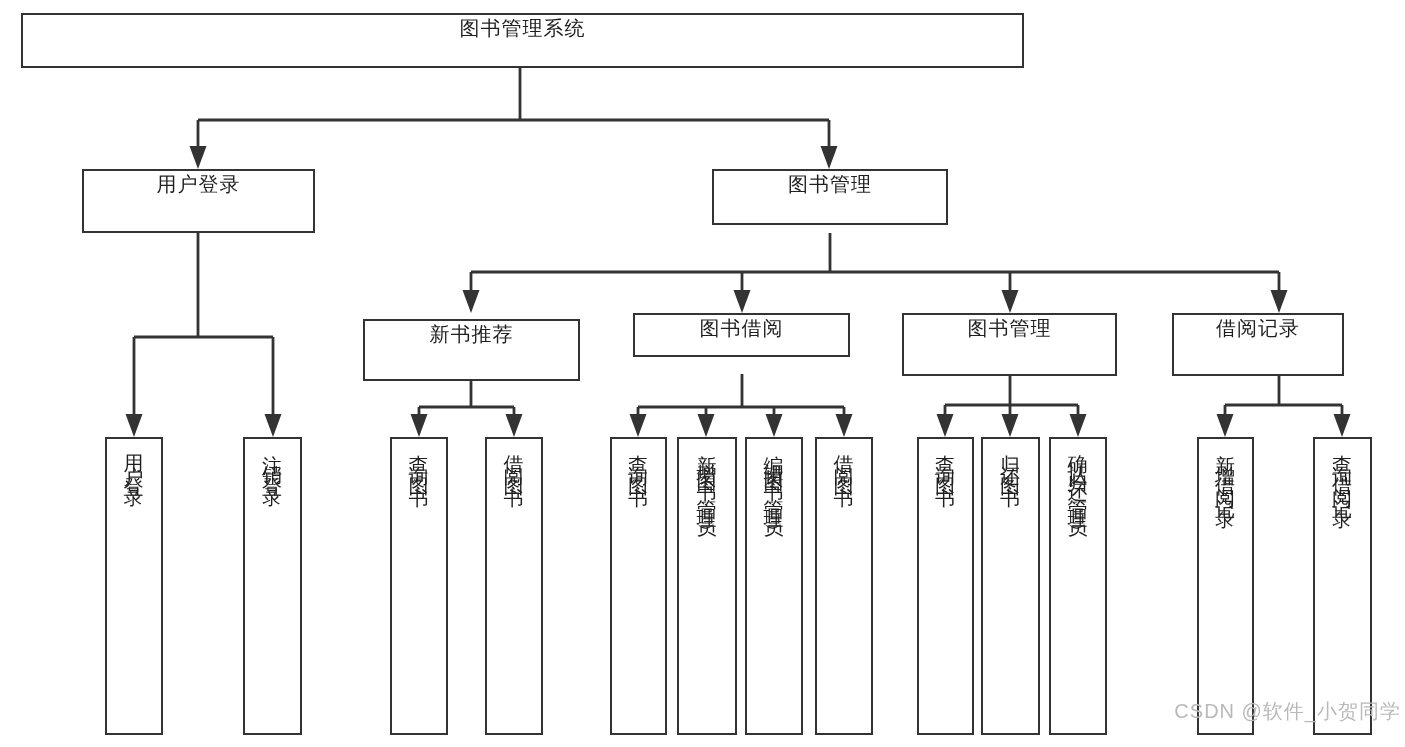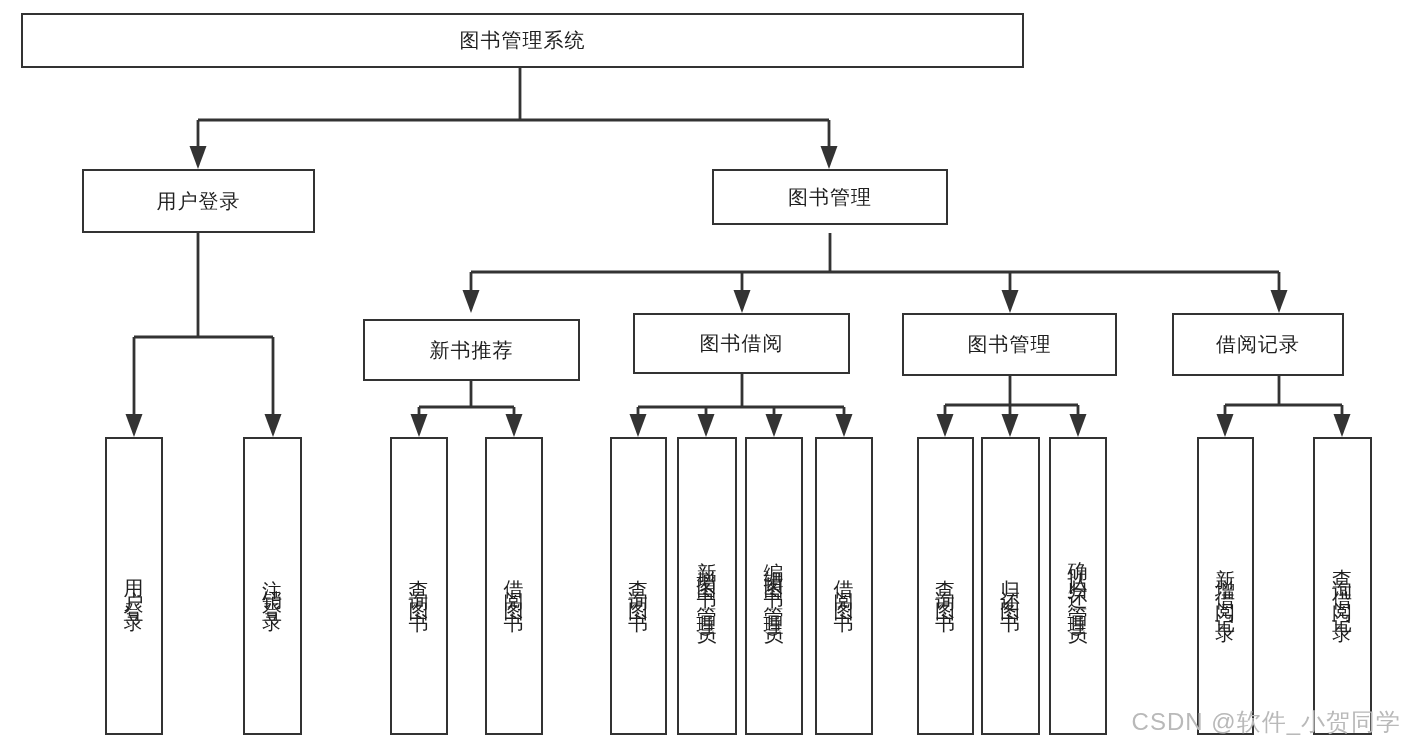--- a/index.html
+++ b/index.html
@@ -15,43 +15,43 @@
     position: absolute;
     left: 0; top: 0;
     width: 1405px; height: 747px;
   }
   .box {
     position: absolute;
     box-sizing: border-box;
     border: 2.5px solid #333333;
     background: #ffffff;
     display: flex;
-    align-items: center;
+    align-items: flex-start;
     justify-content: center;
   }
   .box span {
     font-size: 20px;
     color: #1f1f1f;
     letter-spacing: 1px;
     white-space: nowrap;
   }
   .box.v span {
     writing-mode: vertical-lr;
     text-orientation: mixed;
     letter-spacing: 11px;
     line-height: 1;
   }
   .box.v.long span {
     letter-spacing: 9px;
   }
   .watermark {
     position: absolute;
     right: 4px;
-    bottom: 9px;
-    font-size: 24px;
+    bottom: 22px;
+    font-size: 20px;
     color: #b9b9b9;
     letter-spacing: 1px;
   }
 </style>
 </head>
 <body>
 
 <div class="stage">
 
   <svg class="connectors" viewBox="0 0 1405 747" xmlns="http://www.w3.org/2000/svg">
@@ -127,21 +127,21 @@
   <div class="box h" style="left:82px; top:169px; width:233px; height:64px">
     <span>用户登录</span>
   </div>
   <div class="box h" style="left:712px; top:169px; width:236px; height:56px">
     <span>图书管理</span>
   </div>
 
   <div class="box h" style="left:363px; top:319px; width:217px; height:62px">
     <span>新书推荐</span>
   </div>
-  <div class="box h" style="left:633px; top:313px; width:217px; height:61px">
+  <div class="box h" style="left:633px; top:313px; width:217px; height:44px">
     <span>图书借阅</span>
   </div>
   <div class="box h" style="left:902px; top:313px; width:215px; height:63px">
     <span>图书管理</span>
   </div>
   <div class="box h" style="left:1172px; top:313px; width:172px; height:63px">
     <span>借阅记录</span>
   </div>
 
   <div class="box v" style="left:105px; top:437px; width:58px; height:298px">

